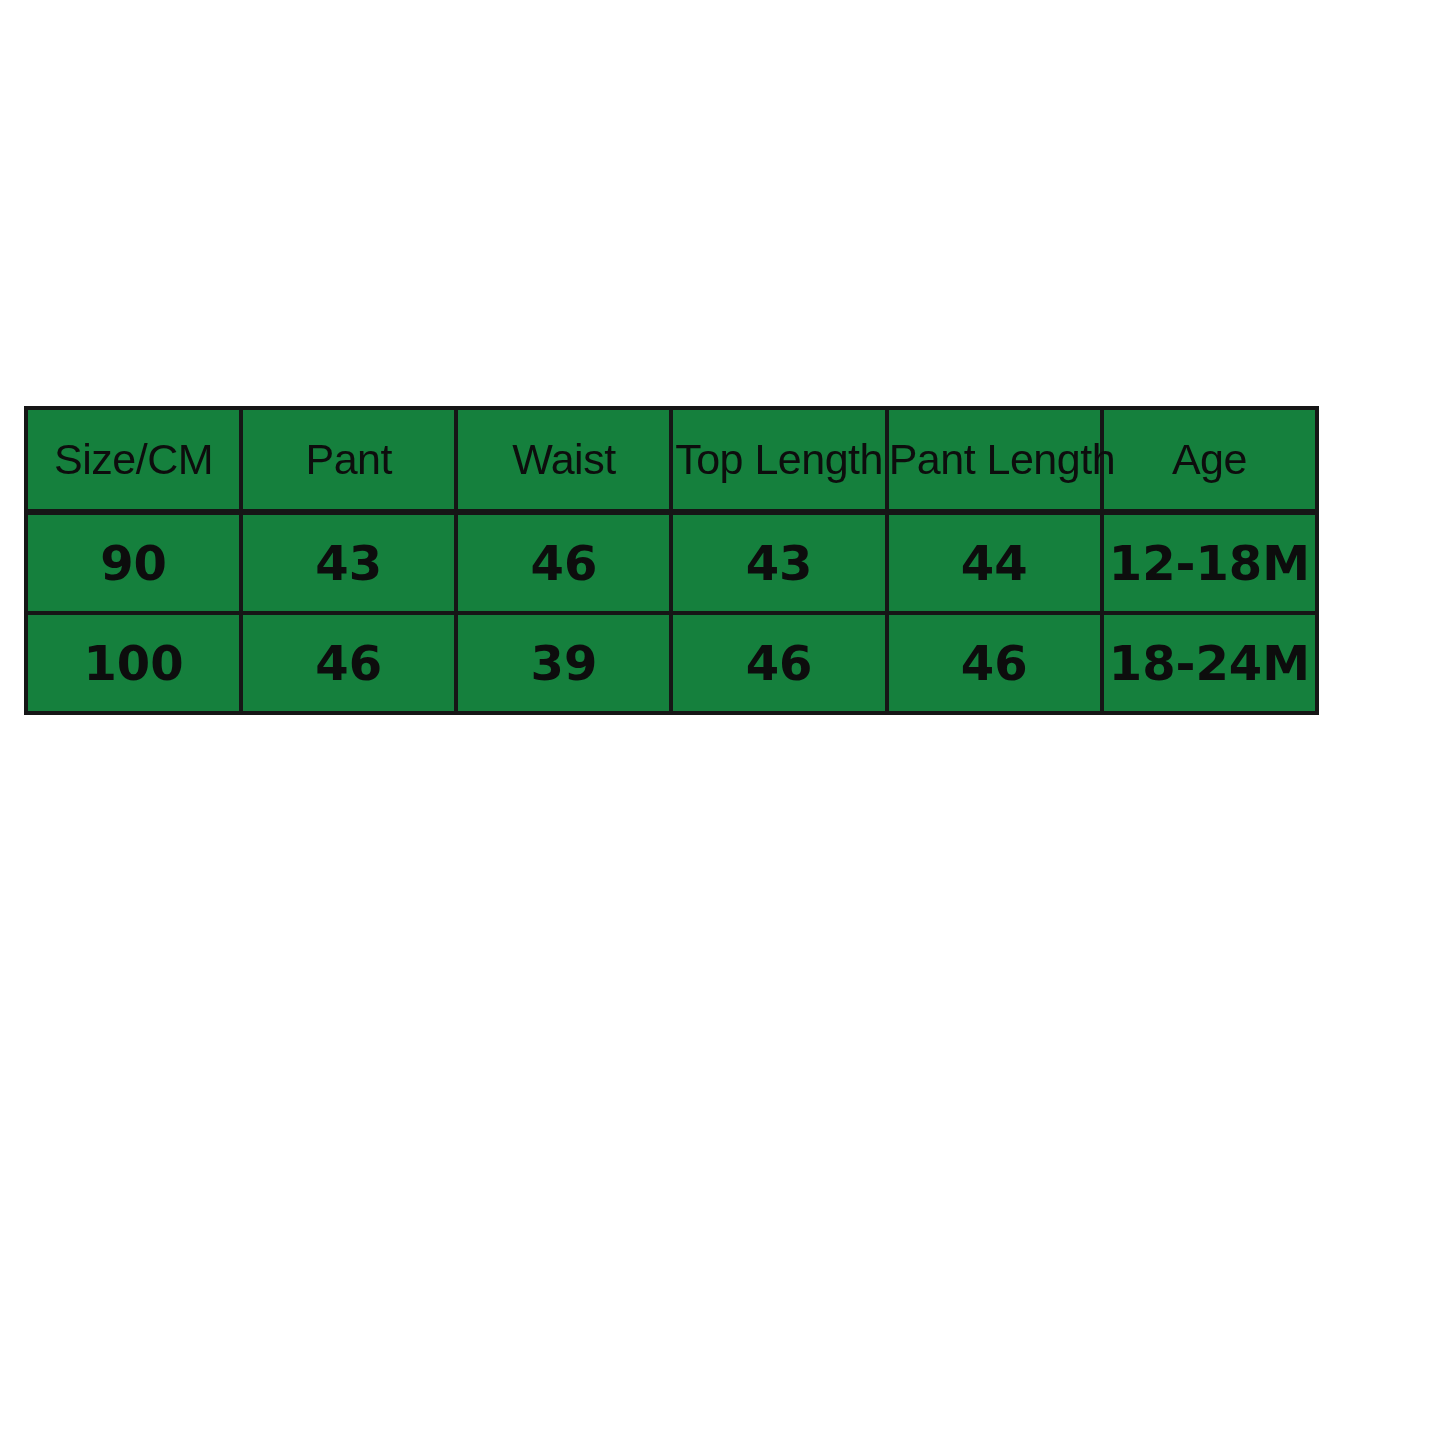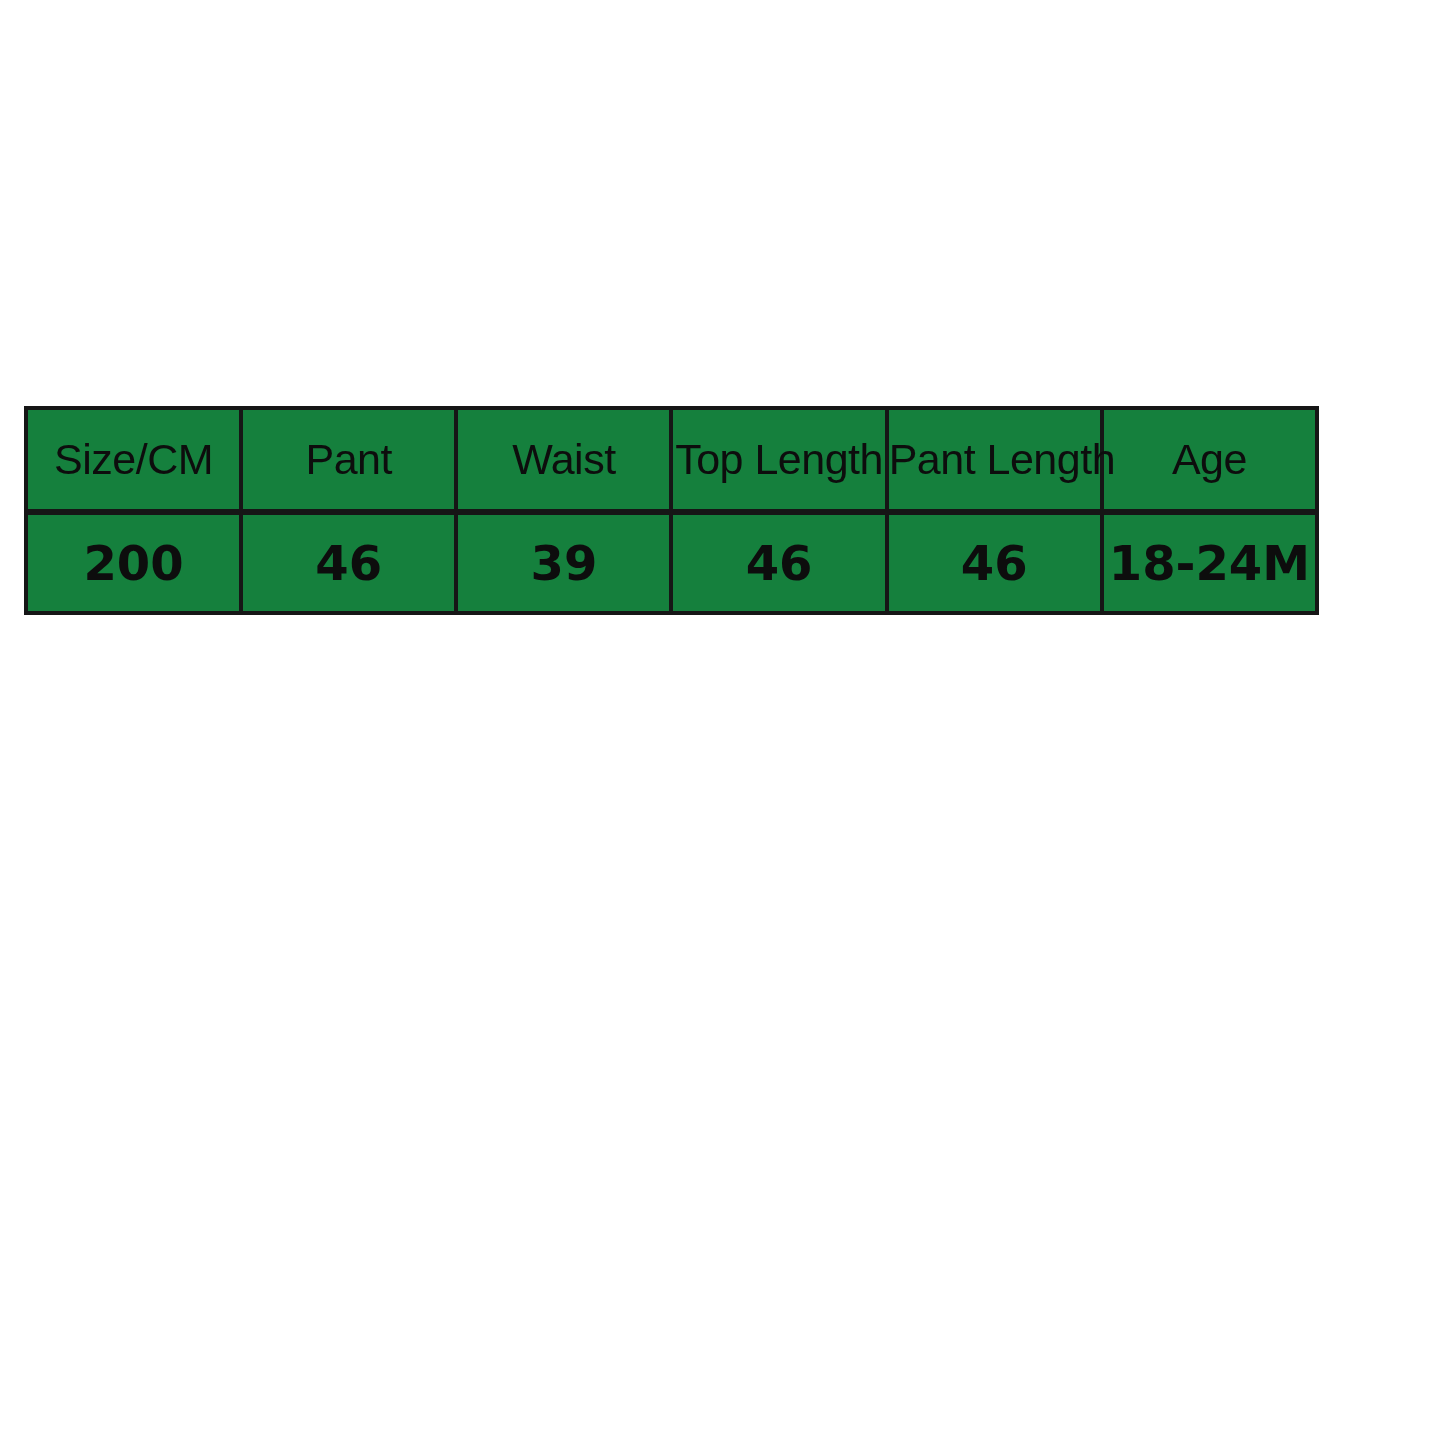--- a/index.html
+++ b/index.html
@@ -61,21 +61,29 @@
         <th>Size/CM</th>
         <th>Pant</th>
         <th>Waist</th>
         <th>Top Length</th>
         <th>Pant Length</th>
         <th>Age</th>
       </tr>
     </thead>
     <tbody>
       <tr>
-        <td>200</td>
+        <td>90</td>
+        <td>43</td>
+        <td>46</td>
+        <td>43</td>
+        <td>44</td>
+        <td>12-18M</td>
+      </tr>
+      <tr>
+        <td>100</td>
         <td>46</td>
         <td>39</td>
         <td>46</td>
         <td>46</td>
         <td>18-24M</td>
       </tr>
     </tbody>
   </table>
 </div>
 

